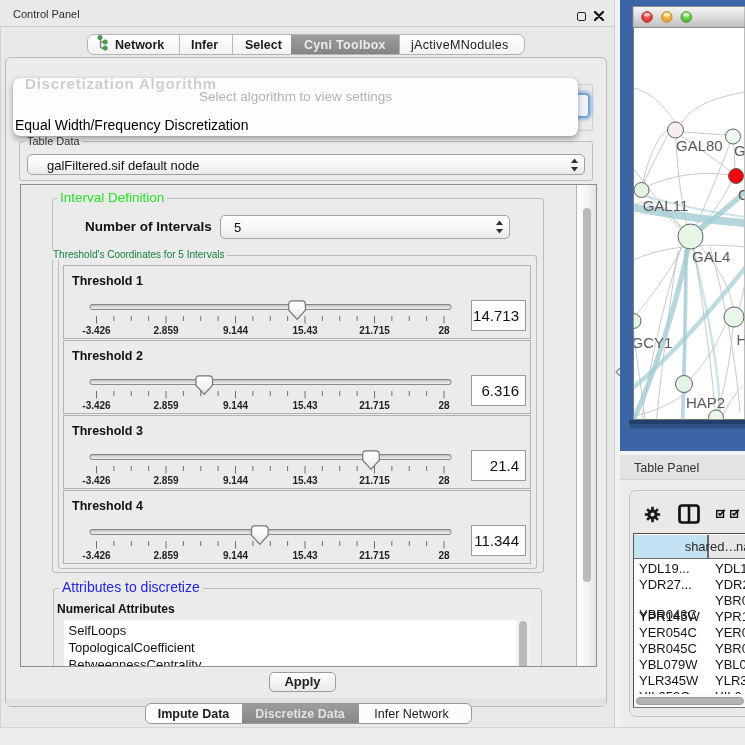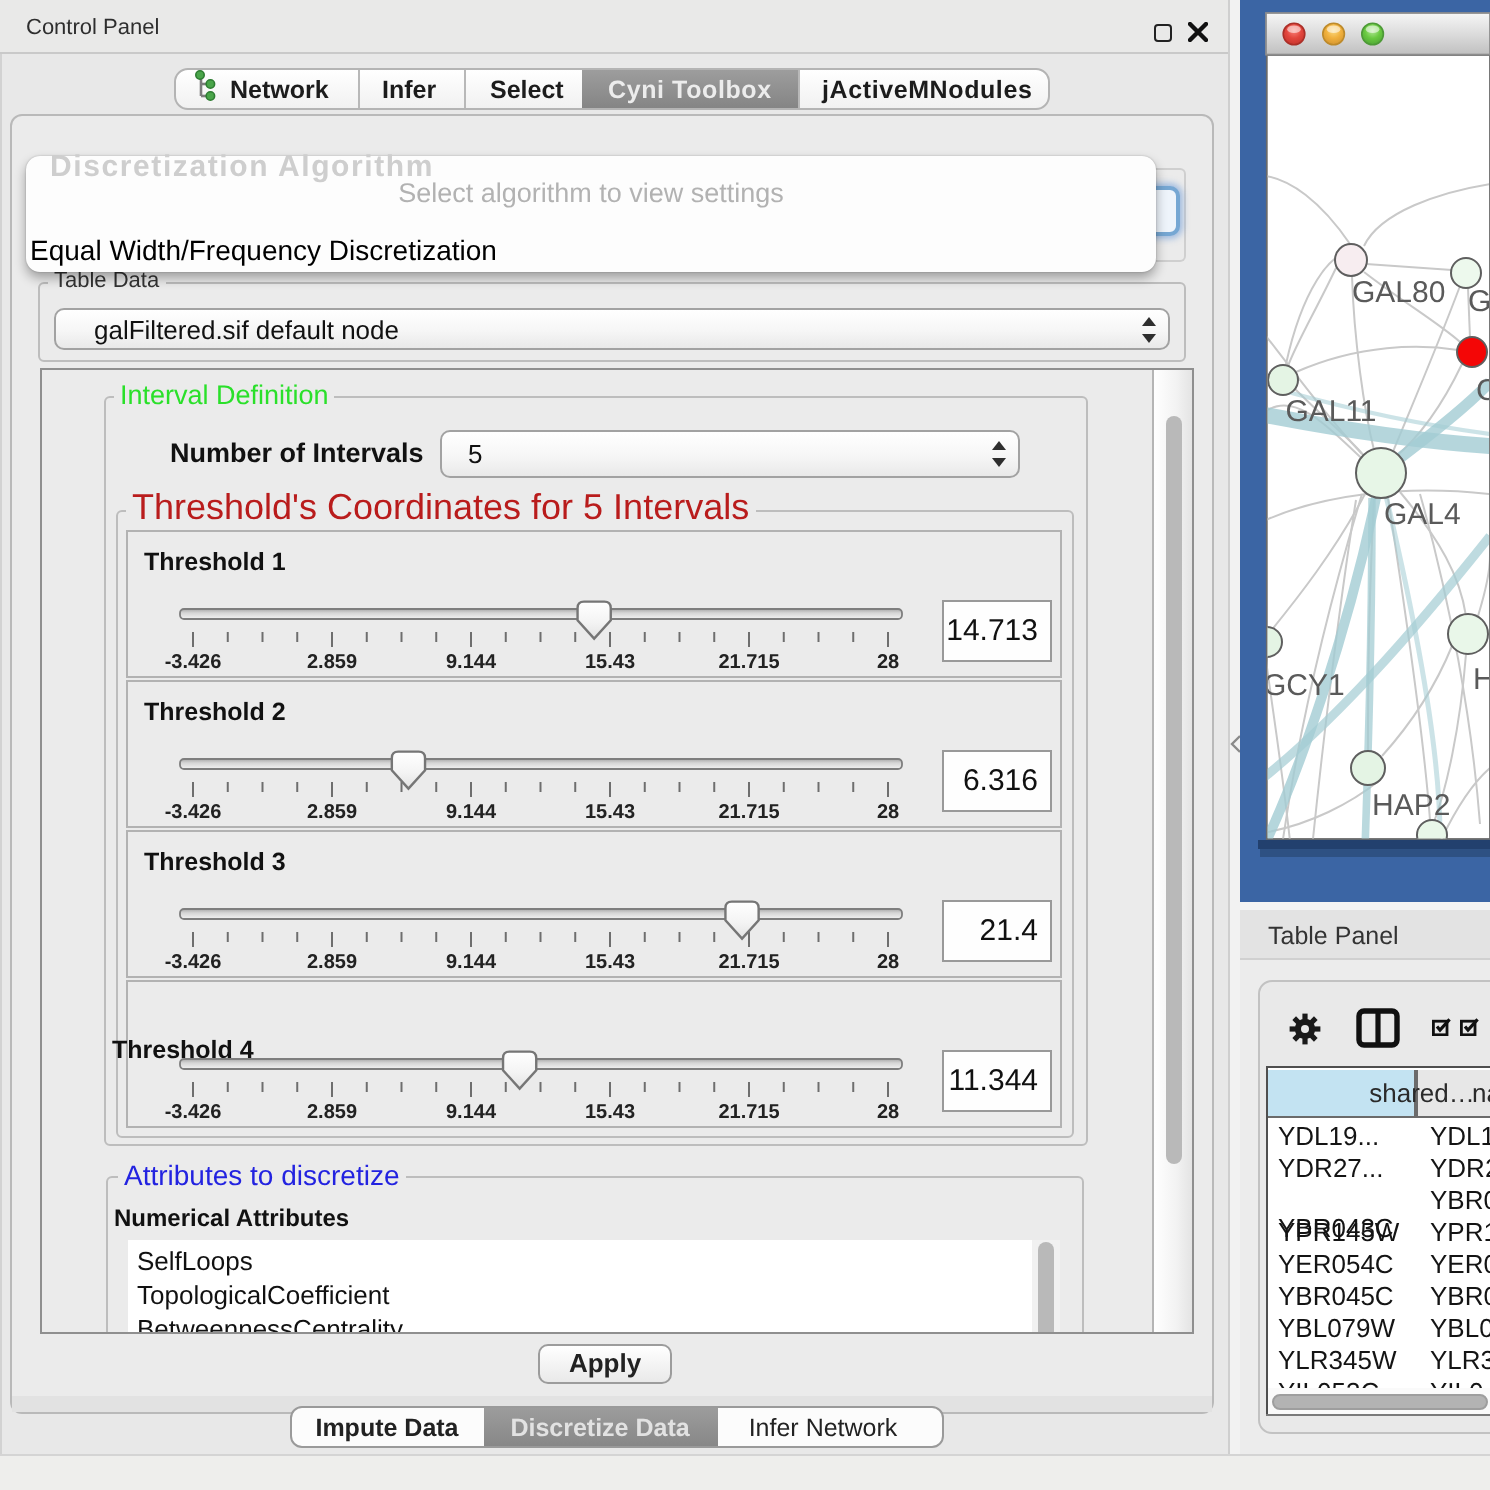--- a/index.html
+++ b/index.html
@@ -53,21 +53,21 @@
 
 <div class="abs" style="left:87px;top:34px;width:438px;height:20.5px;background:linear-gradient(#ffffff,#f1f1f1);border:1px solid #b4b4b4;border-radius:7px;overflow:hidden;">
 <div class="abs" style="left:90.5px;top:0;width:1px;height:20.5px;background:#b8b8b8;"></div>
 <div class="abs" style="left:144px;top:0;width:1px;height:20.5px;background:#b8b8b8;"></div>
 <div class="abs" style="left:203px;top:0;width:107.7px;height:20.5px;background:linear-gradient(#9d9d9d,#828282);"></div>
 <div class="abs" style="left:310.7px;top:0;width:1px;height:20.5px;background:#b8b8b8;"></div>
 <div class="abs" style="left:27px;top:3px;font-size:12.5px;font-weight:600;color:#1c1c1c;">Network</div>
 <div class="abs" style="left:103px;top:3px;font-size:12.5px;font-weight:600;color:#1c1c1c;">Infer</div>
 <div class="abs" style="left:157px;top:3px;font-size:12.5px;font-weight:600;color:#1c1c1c;">Select</div>
 <div class="abs" style="left:216px;top:3px;font-size:12.5px;font-weight:600;letter-spacing:0.3px;color:#ececec;">Cyni Toolbox</div>
-<div class="abs" style="left:323px;top:3px;font-size:12.5px;font-weight:700;letter-spacing:0.3px;color:#1c1c1c;">jActiveMNodules</div>
+<div class="abs" style="left:323px;top:3px;font-size:12.5px;font-weight:400;letter-spacing:0.3px;color:#1c1c1c;">jActiveMNodules</div>
 </div>
 <svg style="position:absolute;left:96px;top:35px" width="12" height="16" viewBox="0 0 12 16">
 <line x1="4.5" y1="2.5" x2="4.5" y2="13" stroke="#7d7d7d" stroke-width="1.3"></line>
 <line x1="4.5" y1="7" x2="9" y2="7" stroke="#7d7d7d" stroke-width="1.3"></line>
 <line x1="4.5" y1="13" x2="9" y2="13" stroke="#7d7d7d" stroke-width="1.3"></line>
 <circle cx="4" cy="2.5" r="2.1" fill="#4aa54a" stroke="#2e7d32" stroke-width="0.8"></circle>
 <circle cx="9.2" cy="7" r="2.1" fill="#4aa54a" stroke="#2e7d32" stroke-width="0.8"></circle>
 <circle cx="9.2" cy="13" r="2.1" fill="#4aa54a" stroke="#2e7d32" stroke-width="0.8"></circle>
 </svg>
 
@@ -86,21 +86,21 @@
 <div class="abs" style="left:85px;top:219px;font-size:13.5px;font-weight:bold;color:#111;">Number of Intervals</div>
 <div style="position:absolute;left:220px;top:215px;width:290px;height:23.5px;border:1px solid #a2a2a2;border-radius:5px;background:linear-gradient(#ffffff,#f6f6f6 55%,#e9e9e9);box-sizing:border-box;">
 <span style="position:absolute;left:13px;top:50%;transform:translateY(-50%);font-size:13px;color:#111;white-space:nowrap;">5</span>
 <svg style="position:absolute;right:5px;top:50%;transform:translateY(-50%)" width="9" height="14" viewBox="0 0 9 14">
             <path d="M4.5 0.5 L8 5 L1 5 Z" fill="#2e2e2e"></path>
             <path d="M4.5 13.5 L8 9 L1 9 Z" fill="#2e2e2e"></path>
           </svg>
 </div>
 
 <div style="position:absolute;left:58px;top:254.5px;width:479px;height:314px;border:1px solid #bdbdbd;border-radius:3px;box-sizing:border-box;"></div>
-<div style="position:absolute;left:63px;top:254.5px;transform:translateY(-54%);background:#ebebeb;padding:0 3px;font-size:18px;color:#b91c1c;white-space:nowrap;">Threshold's Coordinates for 5 Intervals</div>
+<div style="position:absolute;left:50px;top:254.5px;transform:translateY(-54%);background:#ebebeb;padding:0 3px;font-size:10px;color:#15803d;white-space:nowrap;">Threshold's Coordinates for 5 Intervals</div>
 
 <div style="position:absolute;left:63px;top:265px;width:468px;height:74px;border:1px solid #b2b2b2;background:#ebebeb;box-sizing:border-box;"></div>
 <div style="position:absolute;left:72px;top:274px;font-size:12.5px;font-weight:bold;color:#111;">Threshold 1</div>
 <svg style="position:absolute;left:80px;top:298px" width="380" height="38" viewBox="0 0 380 38">
 <rect x="10" y="6.5" width="361" height="5" rx="2" fill="url(#trk)" stroke="#7e7e7e" stroke-width="0.9"></rect>
 <line x1="16.50" y1="18" x2="16.50" y2="25.5" stroke="#6e6e6e" stroke-width="1"></line>
           <line x1="33.88" y1="18" x2="33.88" y2="23.0" stroke="#6e6e6e" stroke-width="1"></line>
           <line x1="51.25" y1="18" x2="51.25" y2="23.0" stroke="#6e6e6e" stroke-width="1"></line>
           <line x1="68.62" y1="18" x2="68.62" y2="23.0" stroke="#6e6e6e" stroke-width="1"></line>
           <line x1="86.00" y1="18" x2="86.00" y2="25.5" stroke="#6e6e6e" stroke-width="1"></line>
@@ -191,21 +191,21 @@
 <text x="16.50" y="36.2" font-size="10" font-weight="bold" fill="#222" text-anchor="middle">-3.426</text>
           <text x="86.00" y="36.2" font-size="10" font-weight="bold" fill="#222" text-anchor="middle">2.859</text>
           <text x="155.50" y="36.2" font-size="10" font-weight="bold" fill="#222" text-anchor="middle">9.144</text>
           <text x="225.00" y="36.2" font-size="10" font-weight="bold" fill="#222" text-anchor="middle">15.43</text>
           <text x="294.50" y="36.2" font-size="10" font-weight="bold" fill="#222" text-anchor="middle">21.715</text>
           <text x="364.00" y="36.2" font-size="10" font-weight="bold" fill="#222" text-anchor="middle">28</text>
 <path d="M 282.72 6 Q 282.72 2.8 285.92 2.8 L 296.12 2.8 Q 299.32 2.8 299.32 6 L 299.32 12.2 L 291.02 21.3 L 282.72 12.2 Z" fill="url(#thm)" stroke="#767676" stroke-width="1.2"></path>
 </svg>
 <div style="position:absolute;left:471px;top:450px;width:55px;height:31px;border:1px solid #999;background:#fefefe;box-sizing:border-box;font-size:15px;color:#111;text-align:right;line-height:29px;padding-right:6px;">21.4</div>
 <div style="position:absolute;left:63px;top:490px;width:468px;height:74px;border:1px solid #b2b2b2;background:#ebebeb;box-sizing:border-box;"></div>
-<div style="position:absolute;left:56px;top:499px;font-size:12.5px;font-weight:bold;color:#111;margin-top:19px;">Threshold 4</div>
+<div style="position:absolute;left:72px;top:499px;font-size:12.5px;font-weight:bold;color:#111;">Threshold 4</div>
 <svg style="position:absolute;left:80px;top:523px" width="380" height="38" viewBox="0 0 380 38">
 <rect x="10" y="6.5" width="361" height="5" rx="2" fill="url(#trk)" stroke="#7e7e7e" stroke-width="0.9"></rect>
 <line x1="16.50" y1="18" x2="16.50" y2="25.5" stroke="#6e6e6e" stroke-width="1"></line>
           <line x1="33.88" y1="18" x2="33.88" y2="23.0" stroke="#6e6e6e" stroke-width="1"></line>
           <line x1="51.25" y1="18" x2="51.25" y2="23.0" stroke="#6e6e6e" stroke-width="1"></line>
           <line x1="68.62" y1="18" x2="68.62" y2="23.0" stroke="#6e6e6e" stroke-width="1"></line>
           <line x1="86.00" y1="18" x2="86.00" y2="25.5" stroke="#6e6e6e" stroke-width="1"></line>
           <line x1="103.38" y1="18" x2="103.38" y2="23.0" stroke="#6e6e6e" stroke-width="1"></line>
           <line x1="120.75" y1="18" x2="120.75" y2="23.0" stroke="#6e6e6e" stroke-width="1"></line>
           <line x1="138.12" y1="18" x2="138.12" y2="23.0" stroke="#6e6e6e" stroke-width="1"></line>

